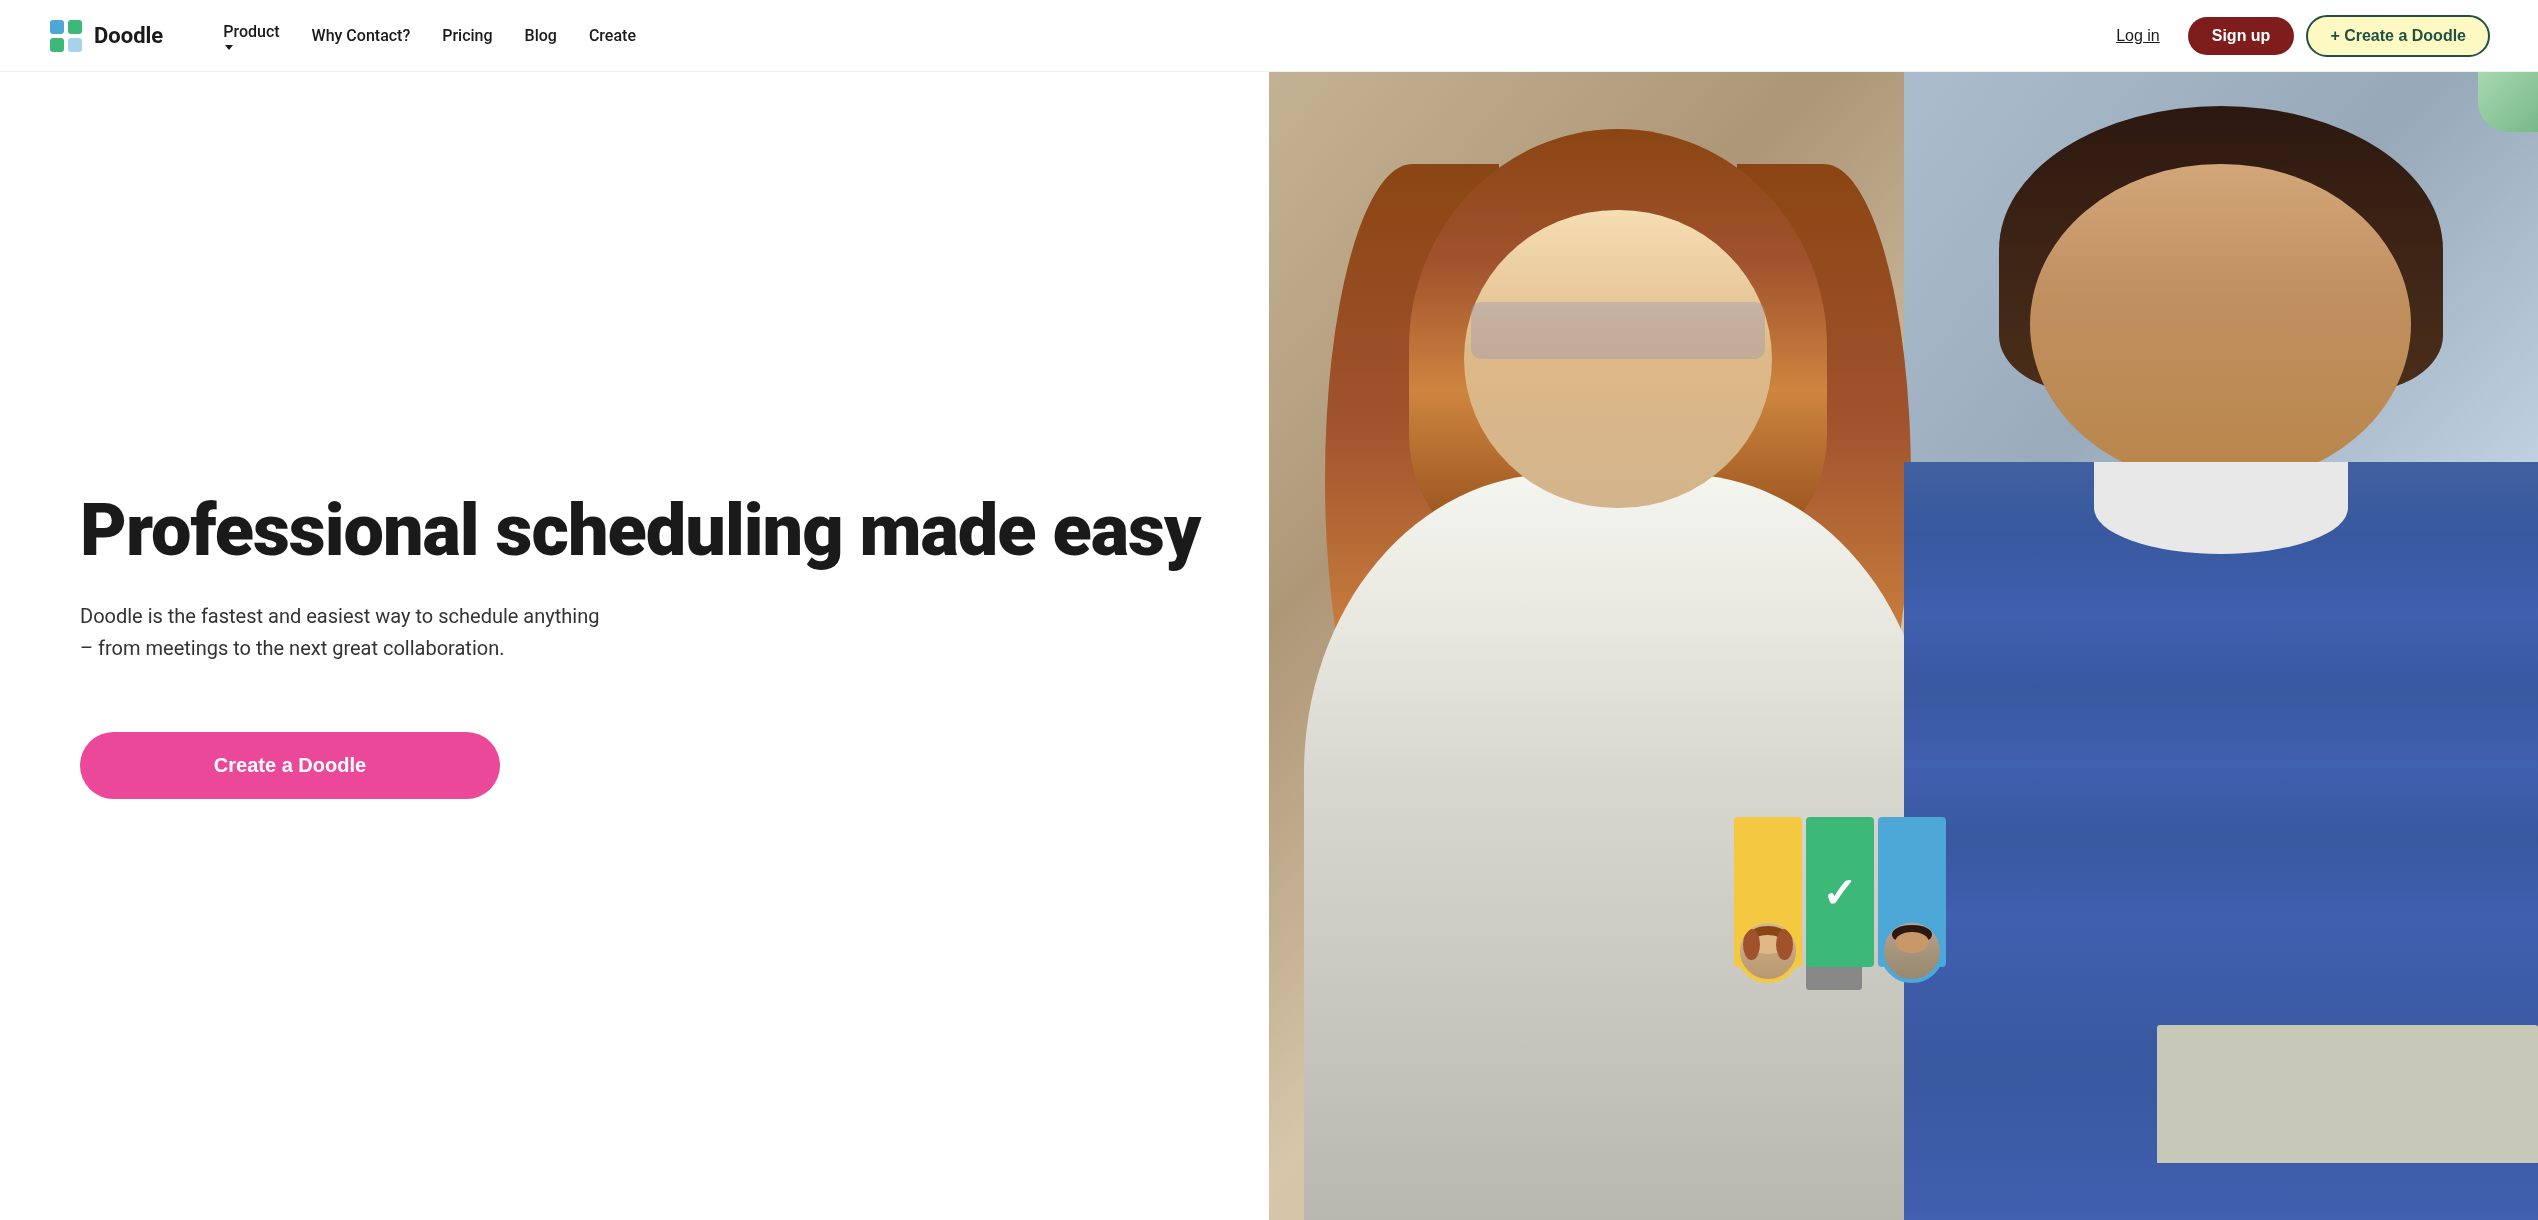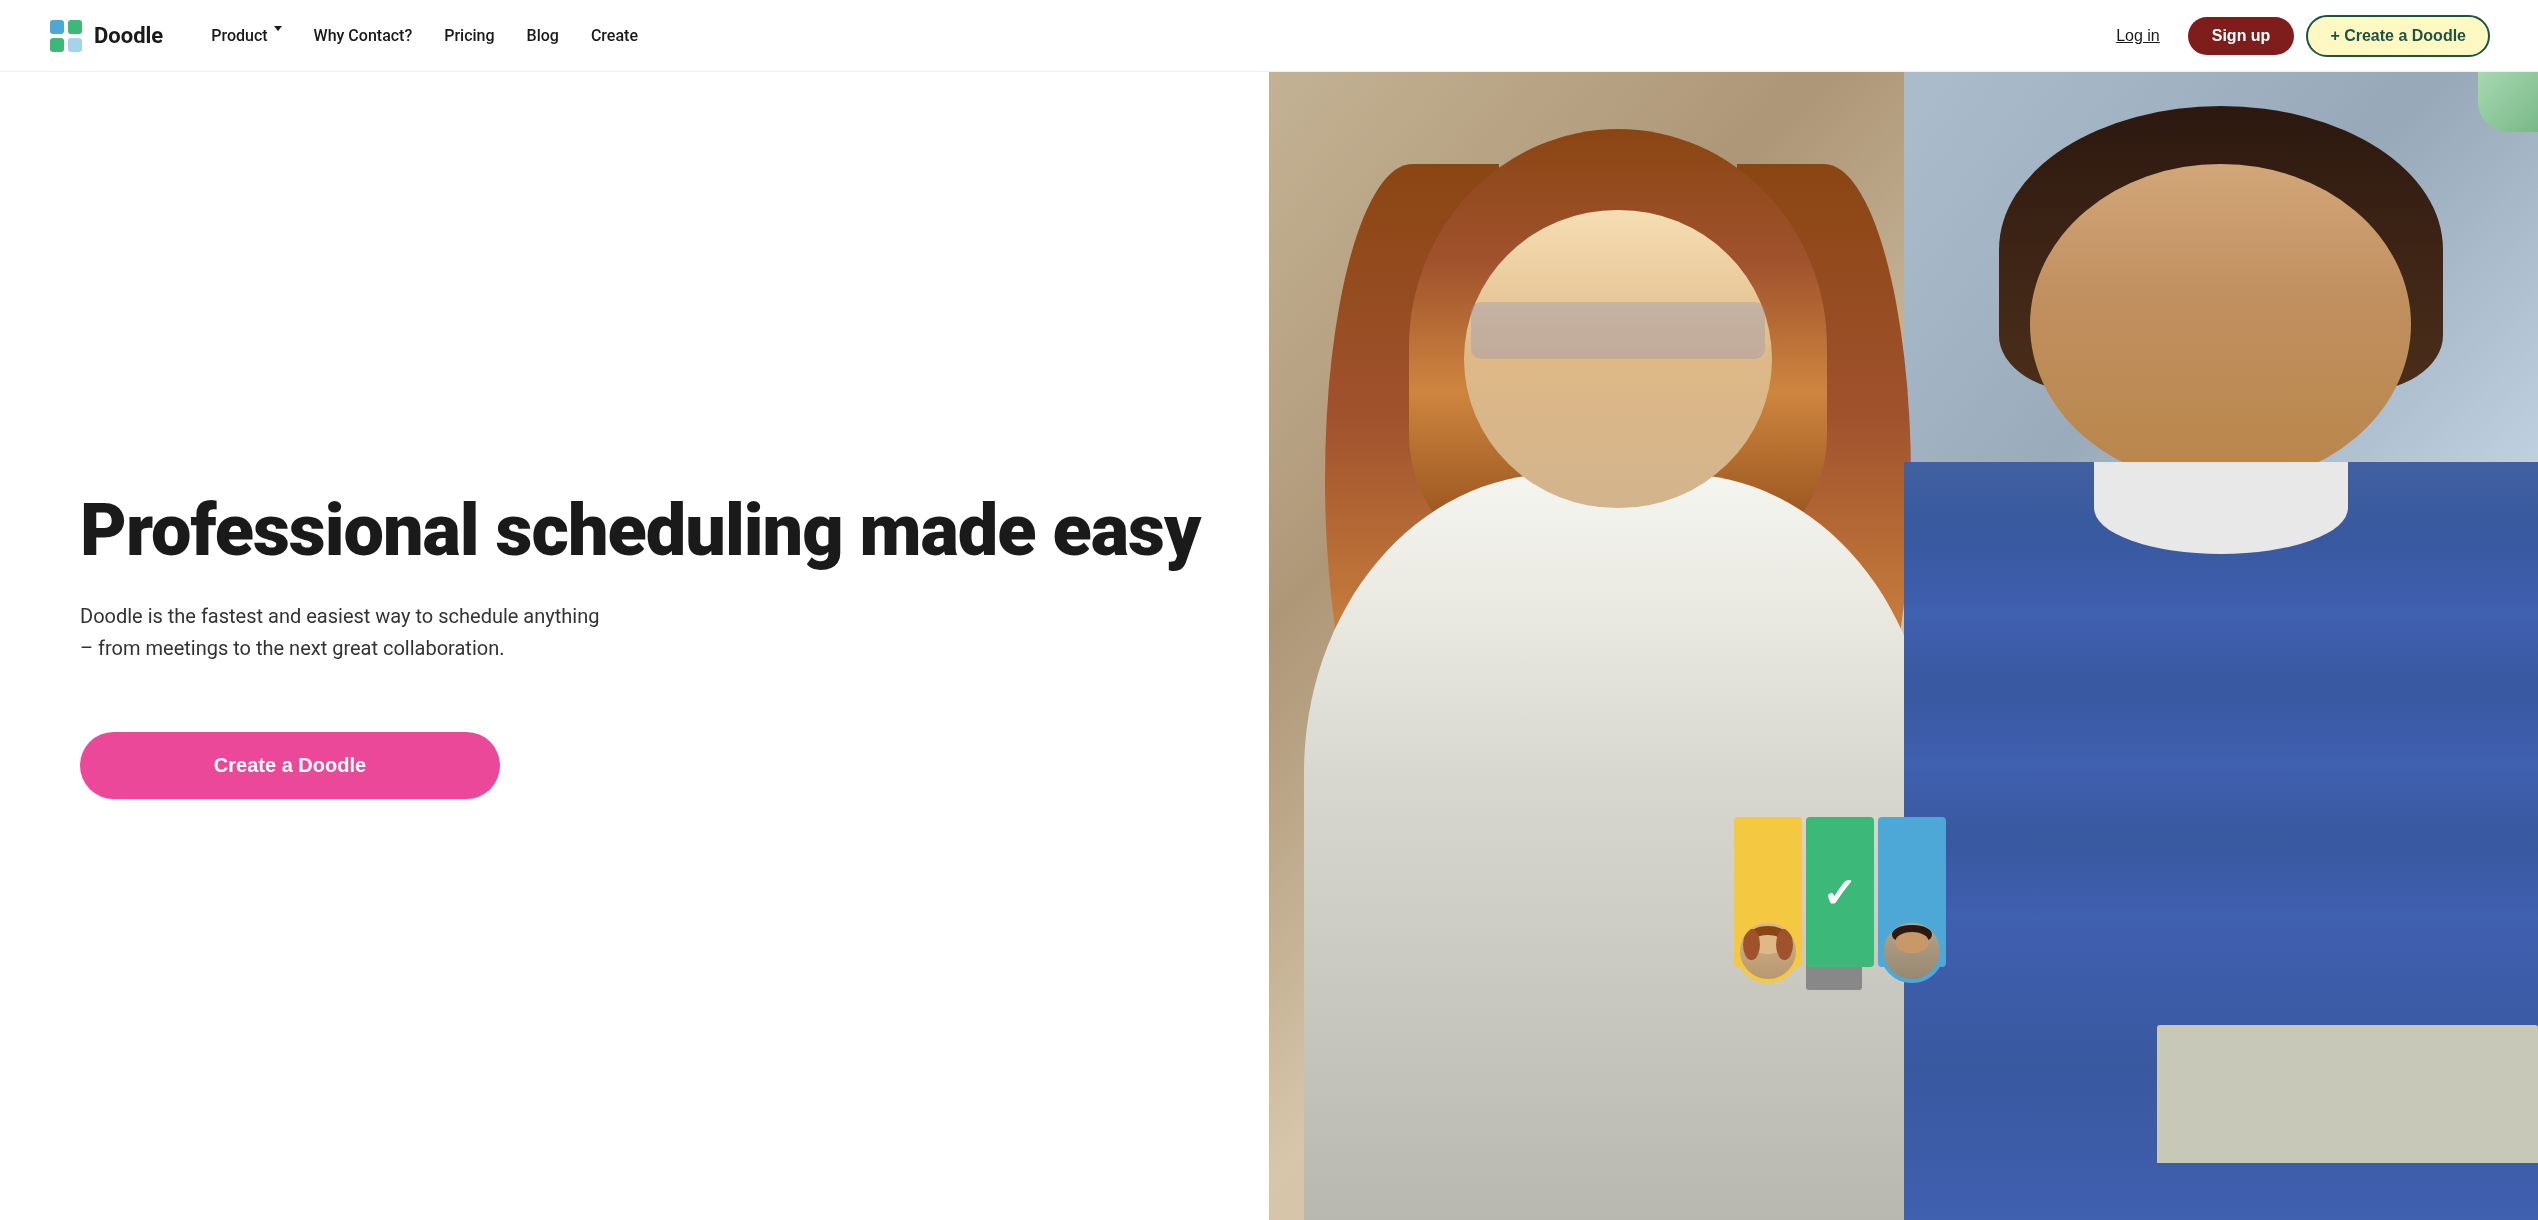--- a/index.html
+++ b/index.html
@@ -13,21 +13,21 @@
       padding: 0 48px;
       height: 72px;
       border-bottom: 1px solid #eee;
       background: #fff;
       position: relative;
       z-index: 10;
     }
     .nav-left {
       display: flex;
       align-items: center;
-      gap: 36px;
+      gap: 48px;
     }
     .logo {
       display: flex;
       align-items: center;
       gap: 10px;
       text-decoration: none;
     }
     .logo-icon {
       width: 36px;
       height: 36px;
@@ -45,20 +45,21 @@
     }
     .nav-links li a {
       text-decoration: none;
       color: #1a1a1a;
       font-size: 16px;
       font-weight: 500;
       padding: 8px 12px;
       border-radius: 6px;
       display: flex;
       gap: 4px;
+      flex-direction: column;
     }
     .chevron-down {
       display: inline-block;
       width: 0;
       height: 0;
       border-left: 4px solid transparent;
       border-right: 4px solid transparent;
       border-top: 5px solid #1a1a1a;
       margin-left: 2px;
     }

